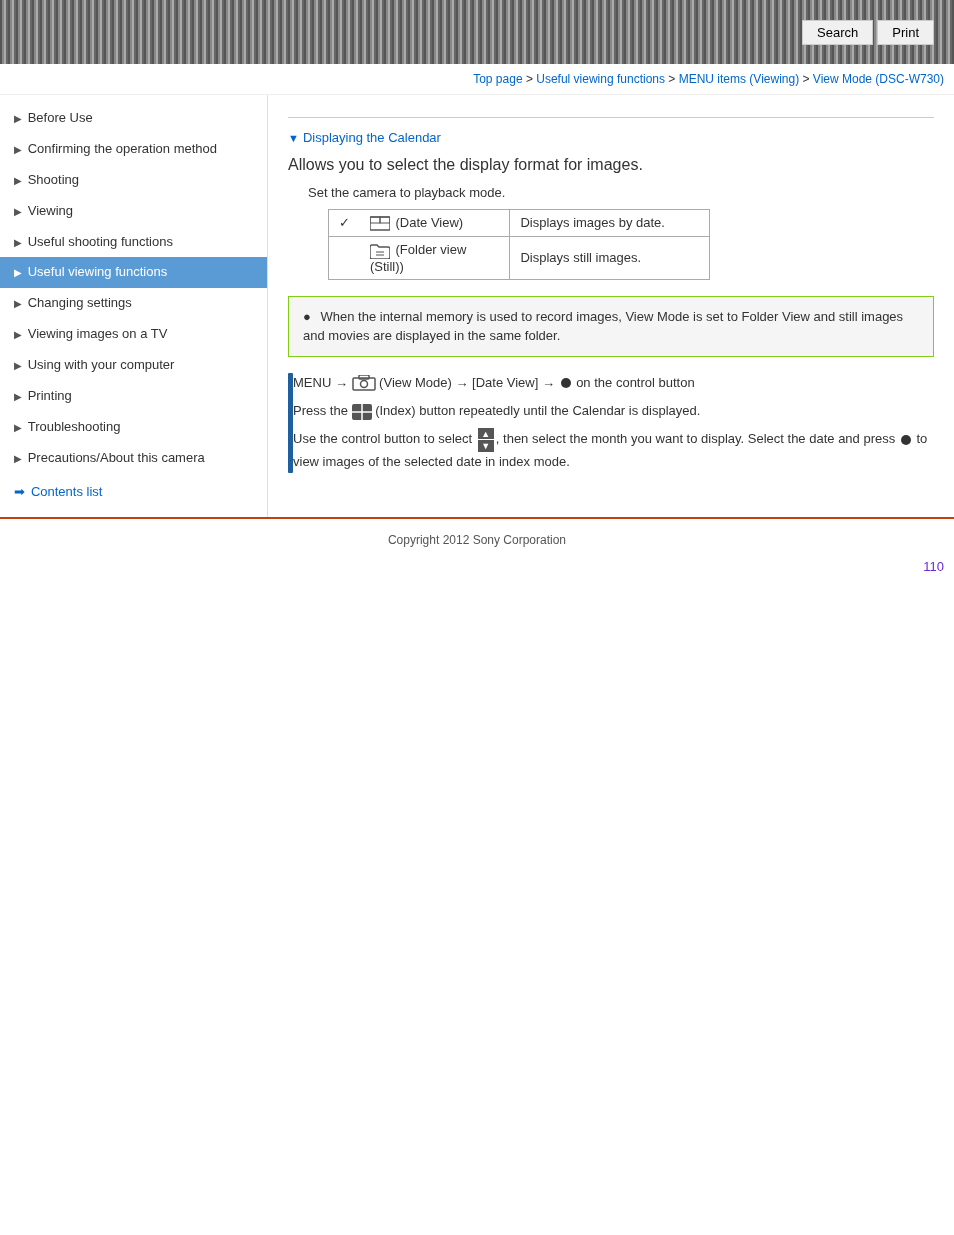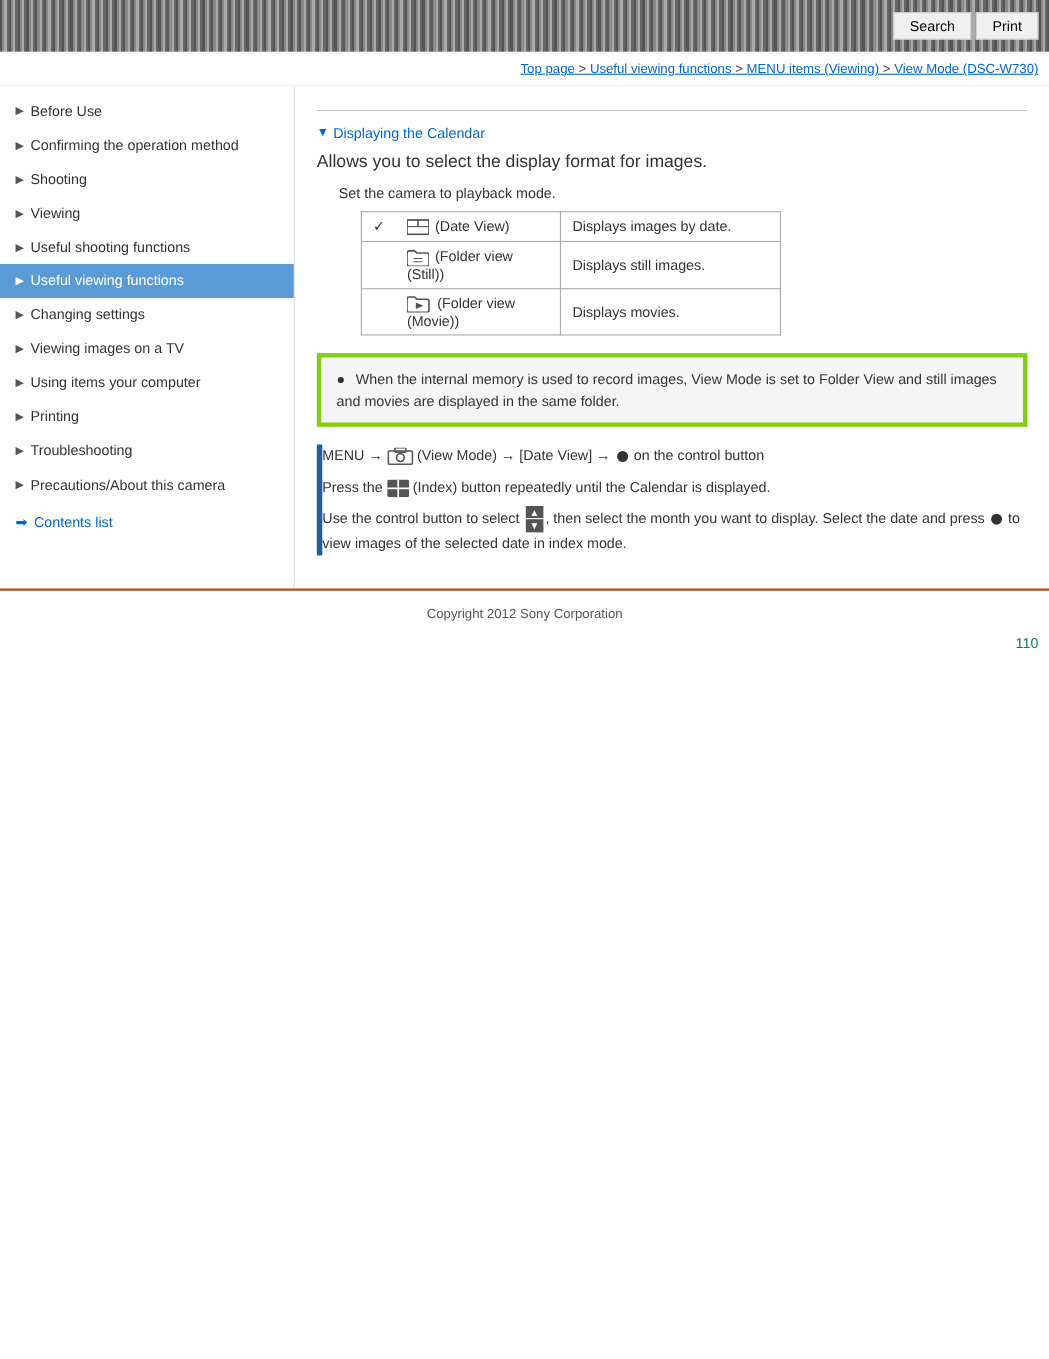--- a/index.html
+++ b/index.html
@@ -7,42 +7,41 @@
 
     
     .header {
       background: repeating-linear-gradient(
         90deg,
         #555 0px, #555 2px,
         #888 2px, #888 4px,
         #aaa 4px, #aaa 6px,
         #666 6px, #666 8px
       );
-      height: 47px;
+      height: 64px;
       display: flex;
       align-items: center;
       justify-content: flex-end;
-      padding-right: 10px;
+      padding-right: 20px;
     }
     .header-btn {
       background: #f0f0f0;
       border: 1px solid #ccc;
       padding: 4px 14px;
       cursor: pointer;
       font-size: 13px;
       margin-left: 4px;
     }
 
     
     .breadcrumb {
       text-align: right;
       padding: 8px 10px;
       font-size: 12px;
       color: #0066cc;
-      text-decoration: underline;
     }
     .breadcrumb a { color: #0066cc; text-decoration: none; }
     .breadcrumb span { color: #333; }
 
     
     .layout {
       display: flex;
       border-top: 1px solid #eee;
     }
 
@@ -138,21 +137,21 @@
       width: 150px;
       border-left: none;
     }
     .view-table .desc-cell {
       width: 200px;
     }
 
     
     .note-box {
       background: #f5f5f5;
-      border: 4px solid #84cc16;
+      border: 1px solid #84cc16;
       padding: 10px 14px;
       margin: 10px 0 16px 0;
       font-size: 13px;
       line-height: 1.5;
     }
     .note-box .bullet { margin-right: 6px; }
 
     
     .blue-section {
       display: flex;
@@ -198,21 +197,21 @@
       text-align: center;
       font-size: 12px;
       color: #555;
       padding: 14px 0 8px 0;
       border-top: 2px solid #c2410c;
     }
 
     .page-num {
       text-align: right;
       font-size: 13px;
-      color: #0f766e;
+      color: #6d28d9;
       padding: 4px 10px;
     }
   </style>
 </head>
 <body>
 
 <div class="header">
   <button class="header-btn">Search</button>
   <button class="header-btn">Print</button>
 </div>
@@ -266,21 +265,21 @@
       <span>Changing settings</span>
     </div>
 
     <div class="sidebar-item">
       <span class="arrow">▶</span>
       <span>Viewing images on a TV</span>
     </div>
 
     <div class="sidebar-item">
       <span class="arrow">▶</span>
-      <span>Using items your computer</span>
+      <span>Using with your computer</span>
     </div>
 
     <div class="sidebar-item">
       <span class="arrow">▶</span>
       <span>Printing</span>
     </div>
 
     <div class="sidebar-item">
       <span class="arrow">▶</span>
       <span>Troubleshooting</span>
@@ -329,31 +328,20 @@
           <td class="check-cell"></td>
           <td class="icon-cell">
             <svg width="20" height="16" viewBox="0 0 20 16" style="vertical-align:middle; margin-right:2px;">
               <path d="M0 4 Q0 2 2 2 L7 2 L9 4 L18 4 Q20 4 20 6 L20 14 Q20 16 18 16 L2 16 Q0 16 0 14 Z" fill="none" stroke="#555" stroke-width="1.5"></path>
               <line x1="6" y1="9" x2="14" y2="9" stroke="#555" stroke-width="1"></line>
               <line x1="6" y1="12" x2="14" y2="12" stroke="#555" stroke-width="1"></line>
             </svg>
             (Folder view (Still))
           </td>
           <td class="desc-cell">Displays still images.</td>
-        </tr>
-        <tr>
-          <td class="check-cell"></td>
-          <td class="icon-cell">
-            <svg width="22" height="16" viewBox="0 0 22 16" style="vertical-align:middle; margin-right:2px;">
-              <path d="M0 4 Q0 2 2 2 L7 2 L9 4 L18 4 Q20 4 20 6 L20 14 Q20 16 18 16 L2 16 Q0 16 0 14 Z" fill="none" stroke="#555" stroke-width="1.5"></path>
-              <polygon points="8,7 8,13 15,10" fill="#555"></polygon>
-            </svg>
-            (Folder view (Movie))
-          </td>
-          <td class="desc-cell">Displays movies.</td>
         </tr>
       </tbody>
     </table>
 
     <div class="note-box">
       <span class="bullet">●</span>
       <span>When the internal memory is used to record images, View Mode is set to Folder View and still images and movies are displayed in the same folder.</span>
     </div>
 
     <div class="blue-section">

